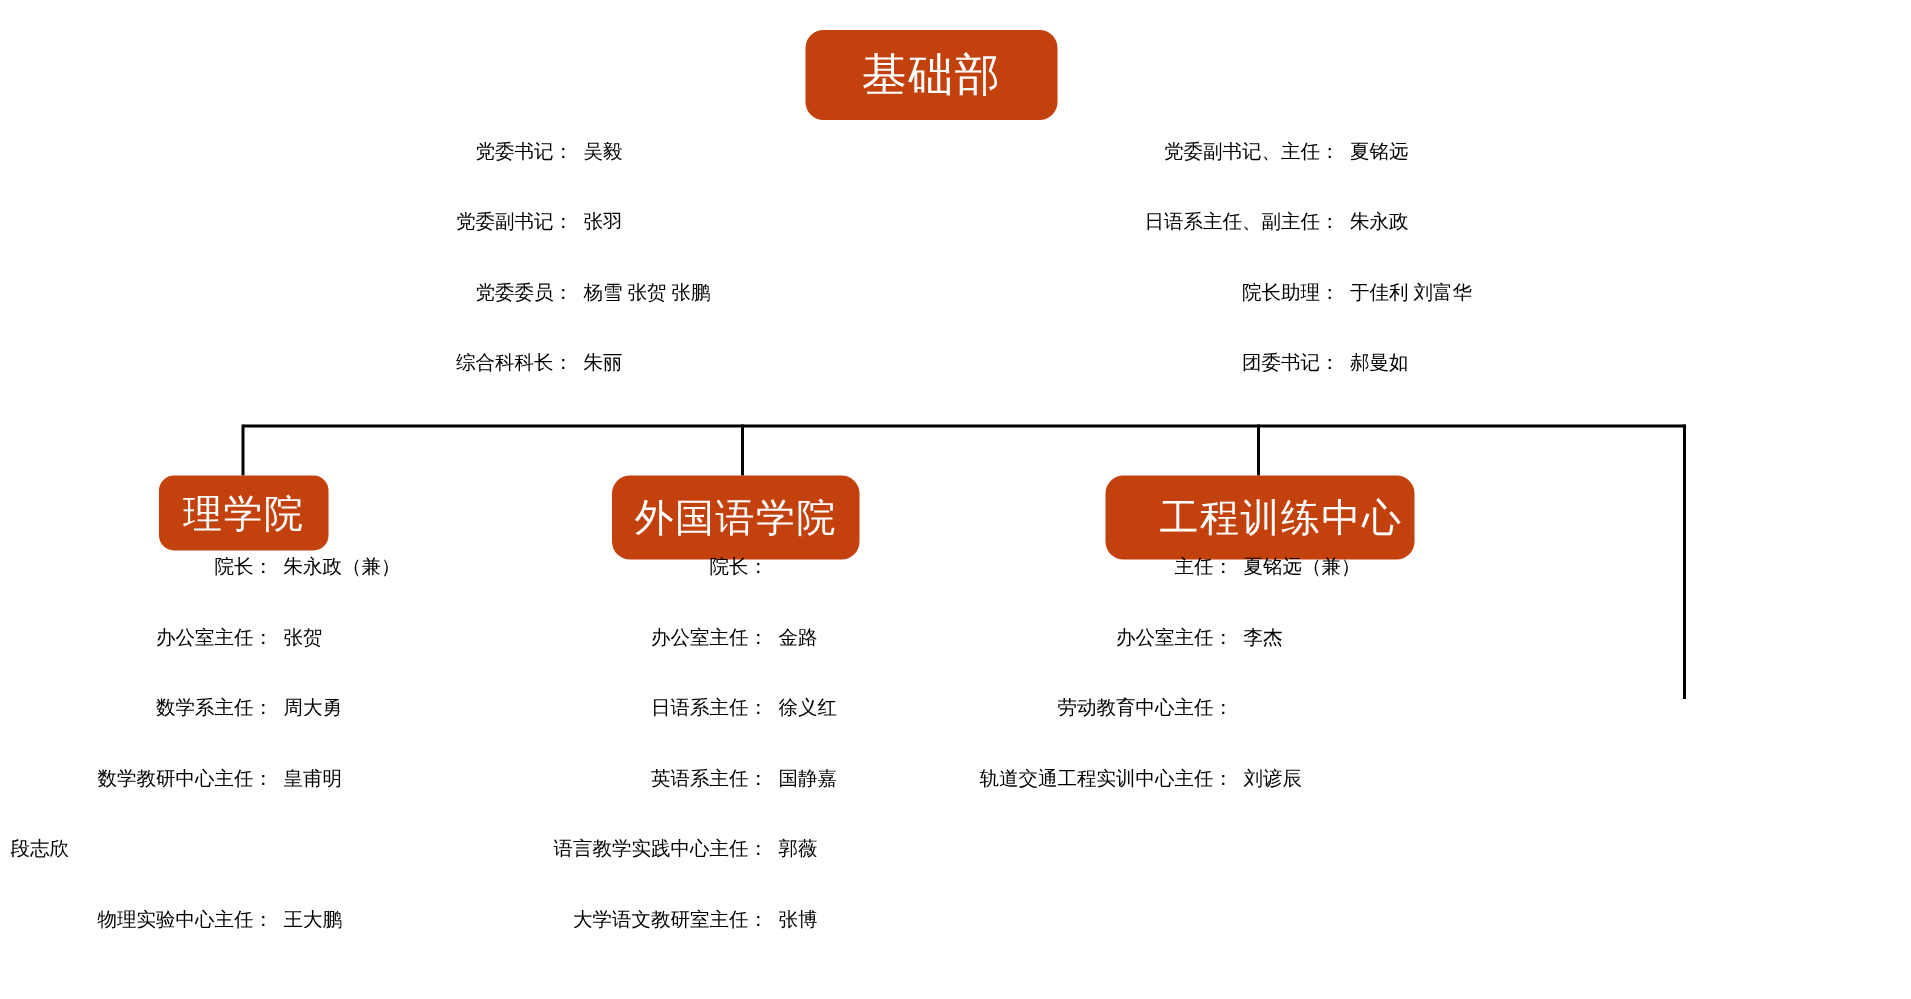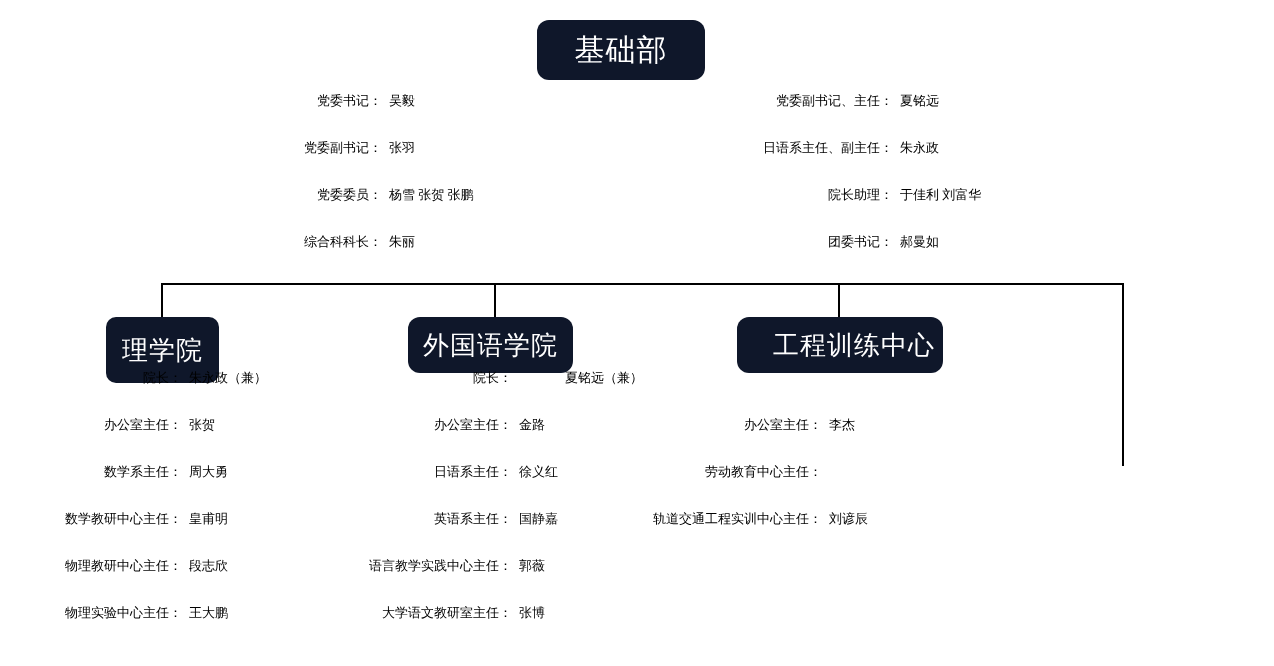--- a/index.html
+++ b/index.html
@@ -8,32 +8,32 @@
     width: 1274px;
     height: 666px;
     background: #ffffff;
     font-family: "Liberation Serif", serif;
     color: #000;
     overflow: hidden;
   }
   
   .org-box {
     position: absolute;
-    background: #0f172a;
+    background: #c2410c;
     color: #ffffff;
     display: flex;
     align-items: center;
     justify-content: center;
     border-radius: 12px;
     font-weight: normal;
     letter-spacing: 1px;
     box-sizing: border-box;
   }
   .org-box.root  { left: 537px; top: 20px;  width: 168px; height: 60px; font-size: 30px; }
-  .org-box.b-li  { left: 106px; top: 317px; width: 113px; height: 66px; font-size: 26px; border-radius: 10px; }
+  .org-box.b-li  { left: 106px; top: 317px; width: 113px; height: 50px; font-size: 26px; border-radius: 10px; }
   .org-box.b-wai { left: 408px; top: 317px; width: 165px; height: 56px; font-size: 26px; text-align: right; }
   .org-box.b-gong{ left: 737px; top: 317px; width: 206px; height: 56px; font-size: 26px; padding-left: 28px; }
 
   
   .line { position: absolute; background: #000; }
   .hline { height: 1.6px; }
   .vline { width: 1.6px; }
 
   
   .col { position: absolute; }
@@ -92,34 +92,34 @@
   </div>
   <div class="org-box b-gong">
     <span>工程训练中心</span>
   </div>
 
   <div class="col branch-1">
     <div class="row"><span class="role">院长：</span><span class="person">朱永政（兼）</span></div>
     <div class="row"><span class="role">办公室主任：</span><span class="person">张贺</span></div>
     <div class="row"><span class="role">数学系主任：</span><span class="person">周大勇</span></div>
     <div class="row"><span class="role">数学教研中心主任：</span><span class="person">皇甫明</span></div>
-    <div class="row"><span class="role">物理教研中心主任：</span><span class="person">段志欣</span></div>
+    <div class="row"><span class="person">段志欣</span></div>
     <div class="row"><span class="role">物理实验中心主任：</span><span class="person">王大鹏</span></div>
   </div>
 
   <div class="col branch-2">
     <div class="row"><span class="role">院长：</span><span class="person"></span></div>
     <div class="row"><span class="role">办公室主任：</span><span class="person">金路</span></div>
     <div class="row"><span class="role">日语系主任：</span><span class="person">徐义红</span></div>
     <div class="row"><span class="role">英语系主任：</span><span class="person">国静嘉</span></div>
     <div class="row"><span class="role">语言教学实践中心主任：</span><span class="person">郭薇</span></div>
     <div class="row"><span class="role">大学语文教研室主任：</span><span class="person">张博</span></div>
   </div>
 
   <div class="col branch-3">
-    <div class="row"><span class="person">夏铭远（兼）</span></div>
+    <div class="row"><span class="role">主任：</span><span class="person">夏铭远（兼）</span></div>
     <div class="row"><span class="role">办公室主任：</span><span class="person">李杰</span></div>
     <div class="row"><span class="role">劳动教育中心主任：</span><span class="person"></span></div>
     <div class="row"><span class="role">轨道交通工程实训中心主任：</span><span class="person">刘谚辰</span></div>
   </div>
 
 
 </div>
 
 </body></html>

